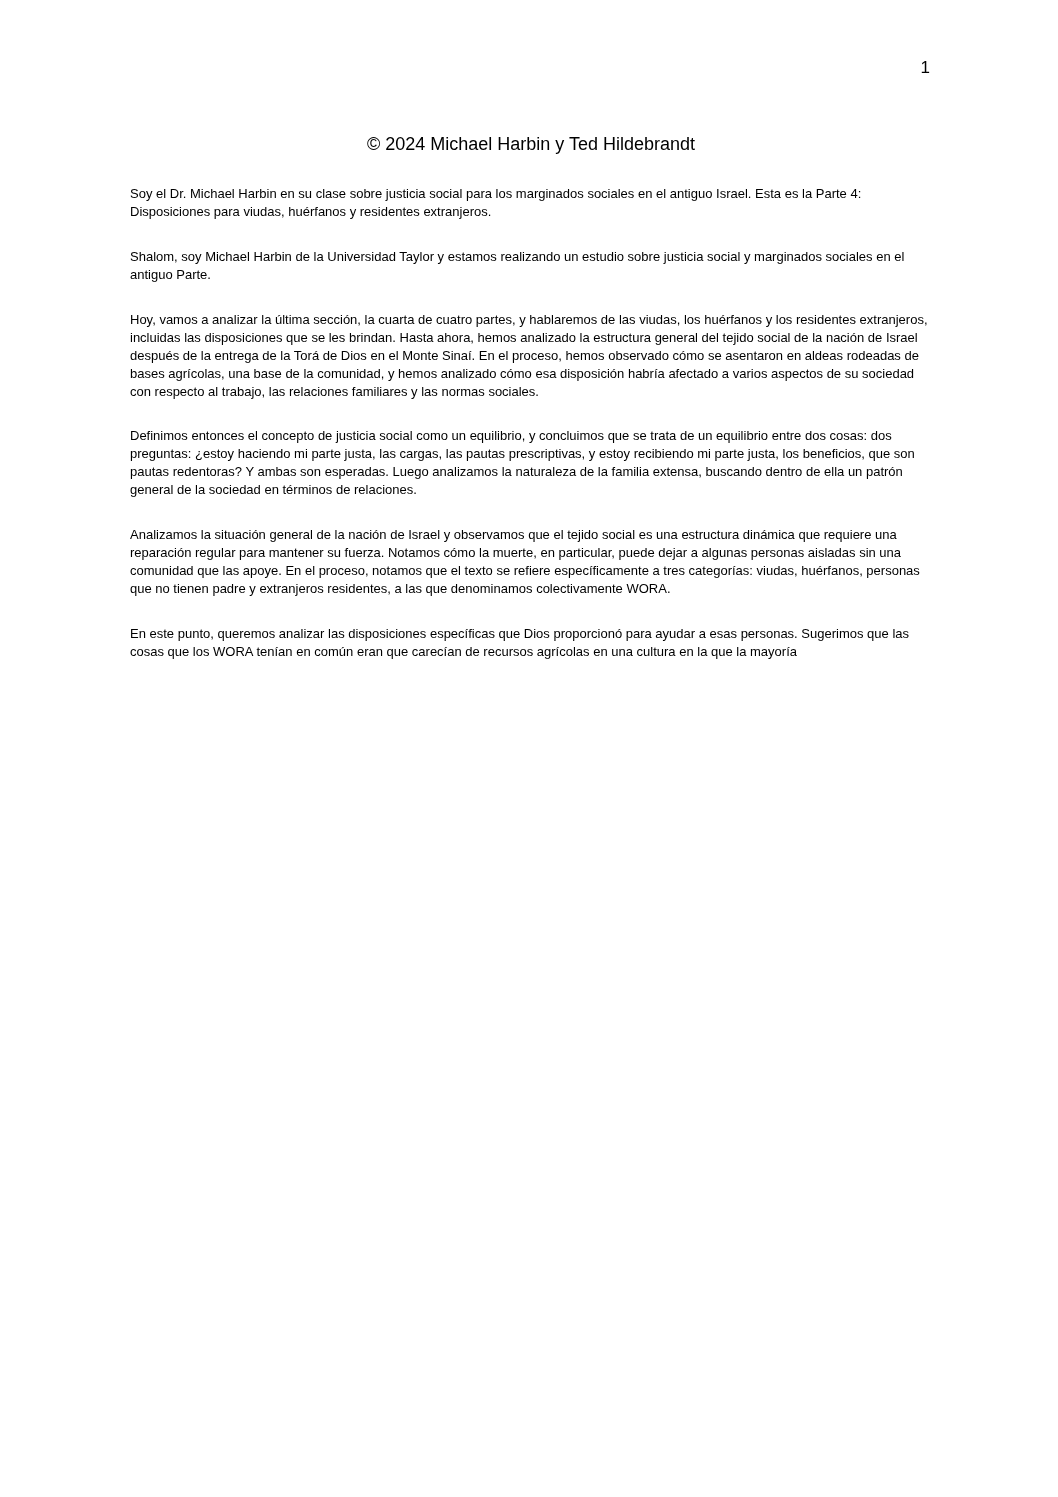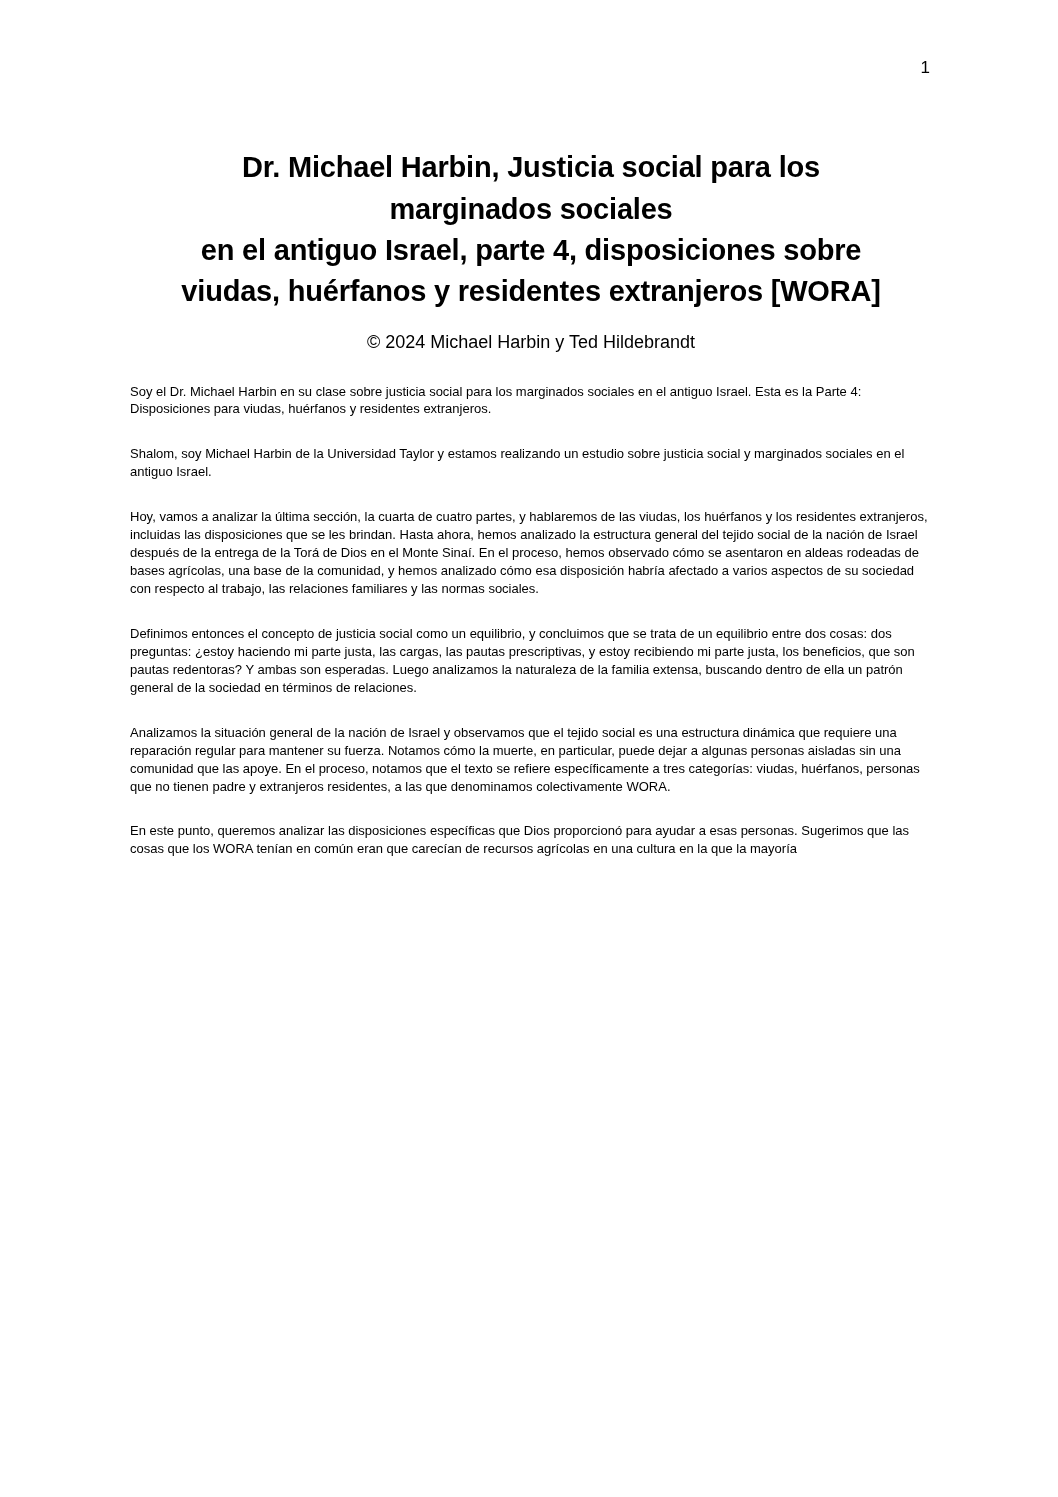--- a/index.html
+++ b/index.html
@@ -68,32 +68,26 @@
 </style>
 </head>
 <body>
 
 <div class="page">
 
   <div class="page-number">1</div>
 
   <div class="content">
 
-    <h1 class="doc-title">
-      <span class="title-line">Dr. Michael Harbin, Justicia social para los</span>
-      <span class="title-line">marginados sociales</span>
-      <span class="title-line">en el antiguo Israel, parte 4, disposiciones sobre</span>
-      <span class="title-line">viudas, huérfanos y residentes extranjeros [WORA]</span>
-    </h1>
 
     <p class="copyright">© 2024 Michael Harbin y Ted Hildebrandt</p>
 
     <div class="body-text">
       <p>Soy el Dr. Michael Harbin en su clase sobre justicia social para los marginados sociales en el antiguo Israel. Esta es la Parte 4: Disposiciones para viudas, huérfanos y residentes extranjeros.</p>
-      <p>Shalom, soy Michael Harbin de la Universidad Taylor y estamos realizando un estudio sobre justicia social y marginados sociales en el antiguo Israel.</p>
+      <p>Shalom, soy Michael Harbin de la Universidad Taylor y estamos realizando un estudio sobre justicia social y marginados sociales en el antiguo Parte.</p>
       <p>Hoy, vamos a analizar la última sección, la cuarta de cuatro partes, y hablaremos de las viudas, los huérfanos y los residentes extranjeros, incluidas las disposiciones que se les brindan. Hasta ahora, hemos analizado la estructura general del tejido social de la nación de Israel después de la entrega de la Torá de Dios en el Monte Sinaí. En el proceso, hemos observado cómo se asentaron en aldeas rodeadas de bases agrícolas, una base de la comunidad, y hemos analizado cómo esa disposición habría afectado a varios aspectos de su sociedad con respecto al trabajo, las relaciones familiares y las normas sociales.</p>
       <p>Definimos entonces el concepto de justicia social como un equilibrio, y concluimos que se trata de un equilibrio entre dos cosas: dos preguntas: ¿estoy haciendo mi parte justa, las cargas, las pautas prescriptivas, y estoy recibiendo mi parte justa, los beneficios, que son pautas redentoras? Y ambas son esperadas. Luego analizamos la naturaleza de la familia extensa, buscando dentro de ella un patrón general de la sociedad en términos de relaciones.</p>
       <p>Analizamos la situación general de la nación de Israel y observamos que el tejido social es una estructura dinámica que requiere una reparación regular para mantener su fuerza. Notamos cómo la muerte, en particular, puede dejar a algunas personas aisladas sin una comunidad que las apoye. En el proceso, notamos que el texto se refiere específicamente a tres categorías: viudas, huérfanos, personas que no tienen padre y extranjeros residentes, a las que denominamos colectivamente WORA.</p>
       <p>En este punto, queremos analizar las disposiciones específicas que Dios proporcionó para ayudar a esas personas. Sugerimos que las cosas que los WORA tenían en común eran que carecían de recursos agrícolas en una cultura en la que la mayoría</p>
     </div>
 
   </div>
 </div>
 
 </body></html>

